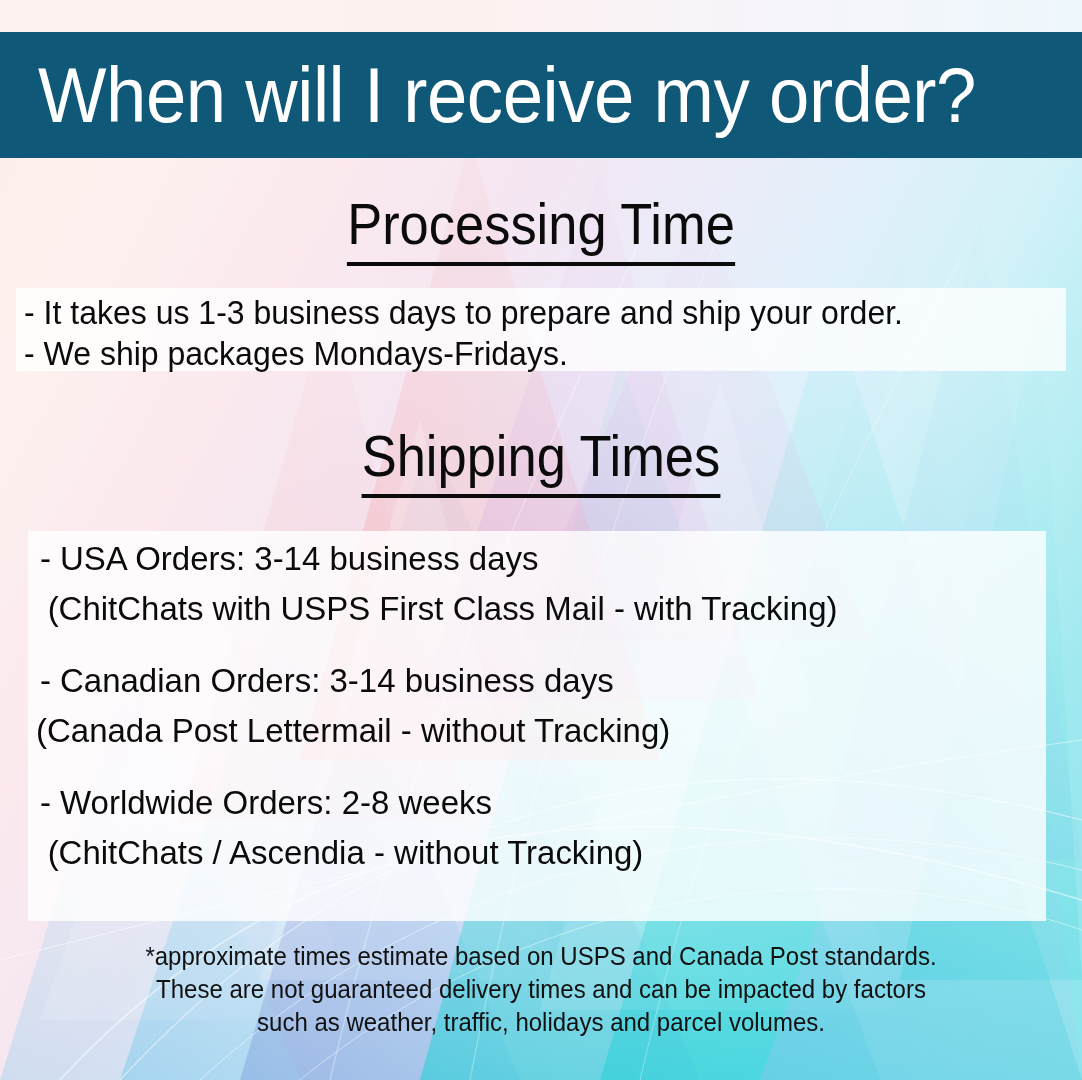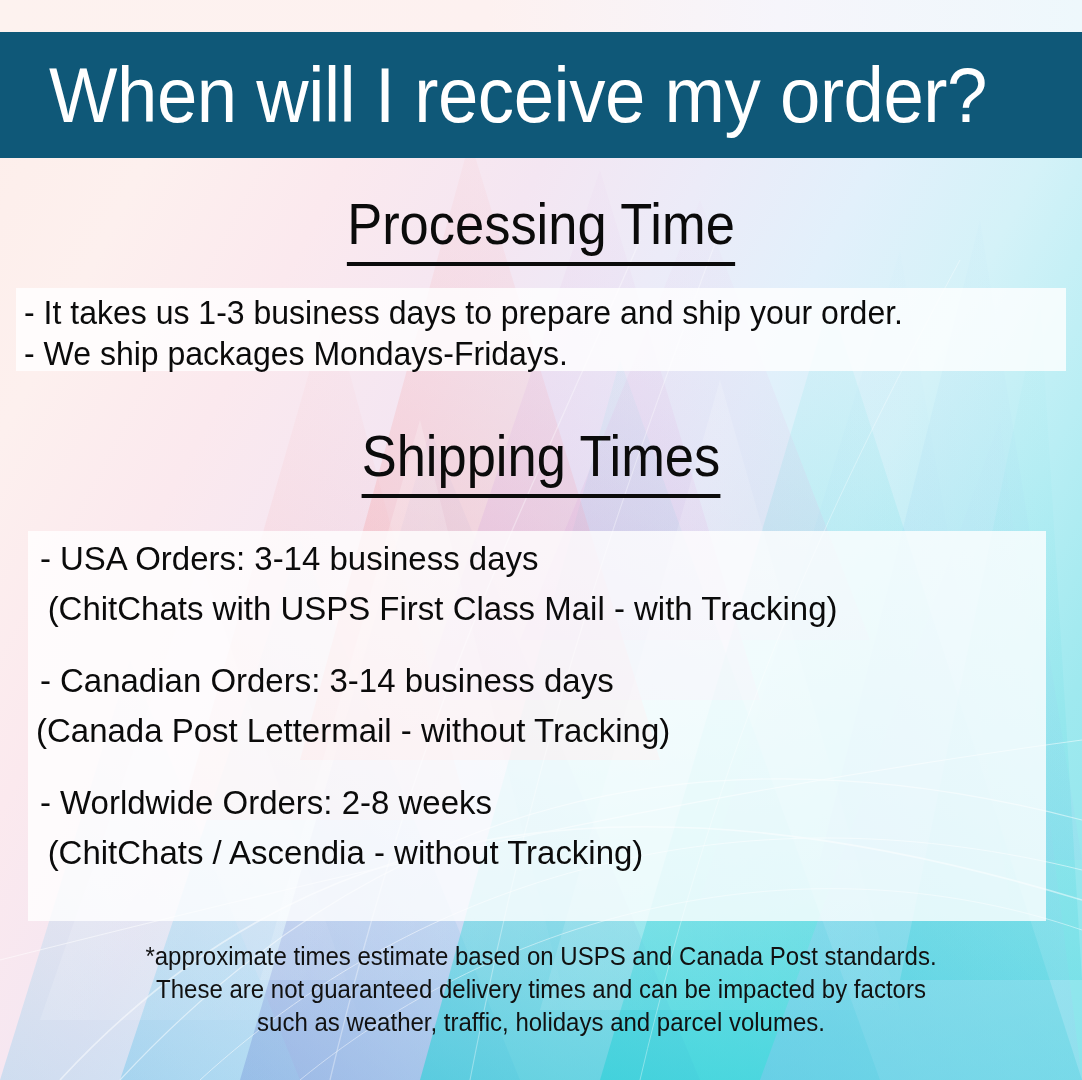--- a/index.html
+++ b/index.html
@@ -52,21 +52,21 @@
   .banner {
     position: absolute;
     left: 0;
     top: 32px;
     width: 100%;
     height: 126px;
     background: #0f5878;
     display: flex;
     align-items: center;
     box-sizing: border-box;
-    padding-left: 49px;
+    padding-left: 38px;
   }
   .banner-title {
     color: #ffffff;
     font-size: 78px;
     line-height: 1;
     font-weight: 400;
     letter-spacing: -0.5px;
     white-space: nowrap;
     transform: scaleX(0.93);
     transform-origin: left center;

